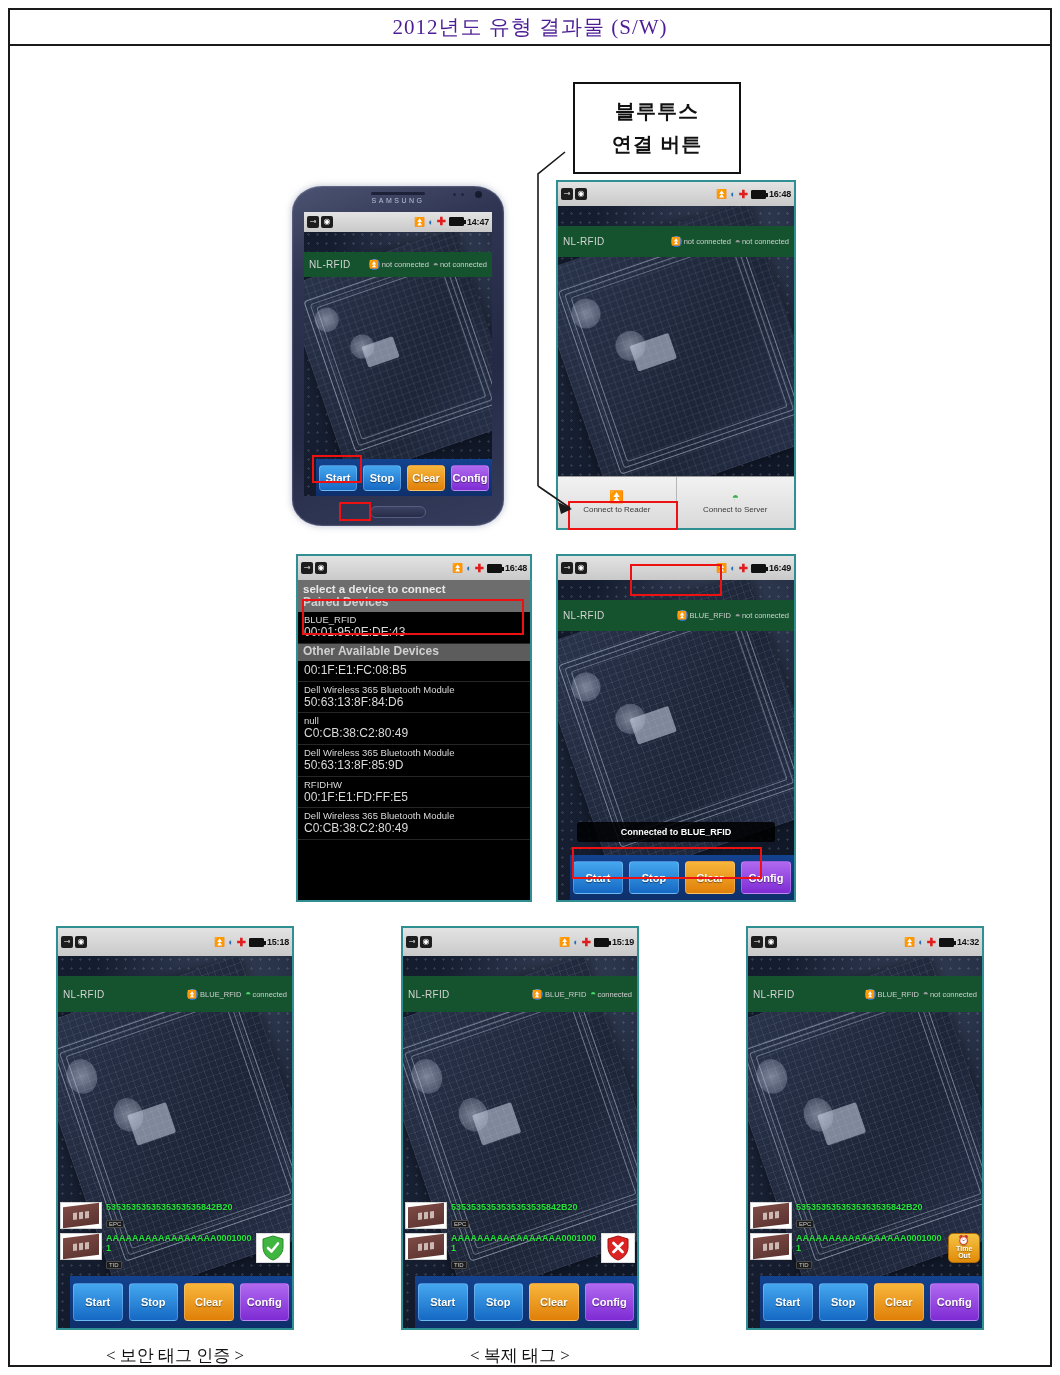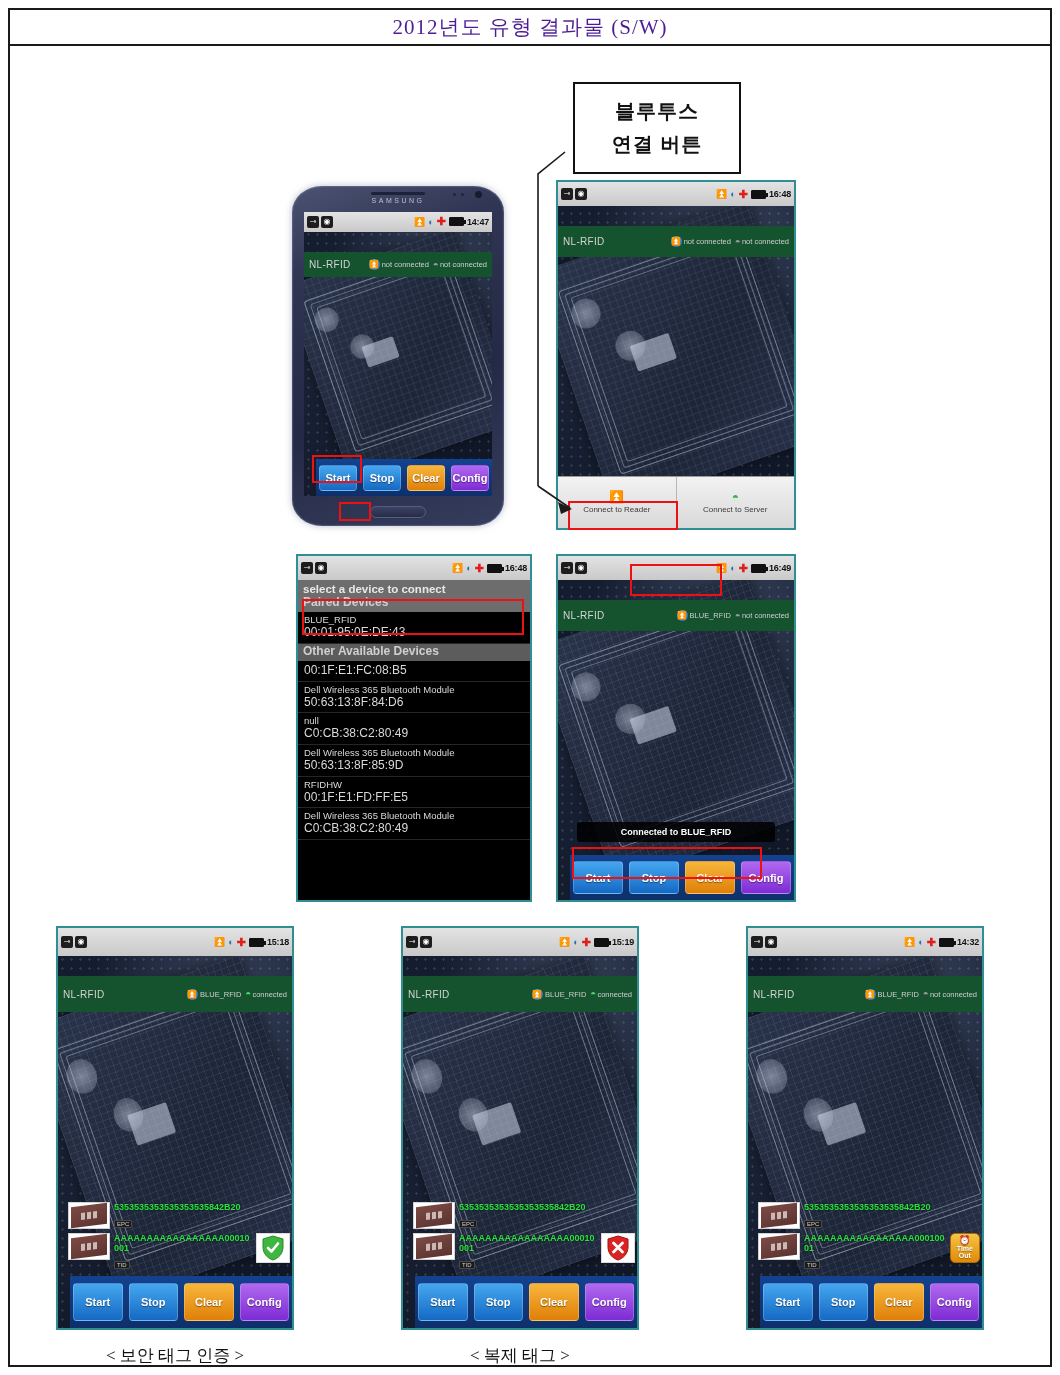--- a/index.html
+++ b/index.html
@@ -265,21 +265,21 @@
     background: rgba(0,0,0,.85);
     color: #fff; font-size: 9px; font-weight: bold;
     text-align: center; padding: 5px 4px;
     border-radius: 3px;
     z-index: 7;
   }
 
   
   .results {
     position: absolute; left: 0; right: 0; bottom: 13%;
-    padding: 0 2px 2px 10px;
+    padding: 0 2px 2px 2px;
     z-index: 6;
   }
   .res-row { display: flex; align-items: flex-start; gap: 4px; margin-bottom: 3px; }
   .res-thumb {
     width: 42px; height: 27px; background: #fff;
     border: 1px solid #d2d2d2; flex: 0 0 auto;
     display: flex; align-items: center; justify-content: center;
     padding: 2px;
   }
   .res-thumb-inner {

